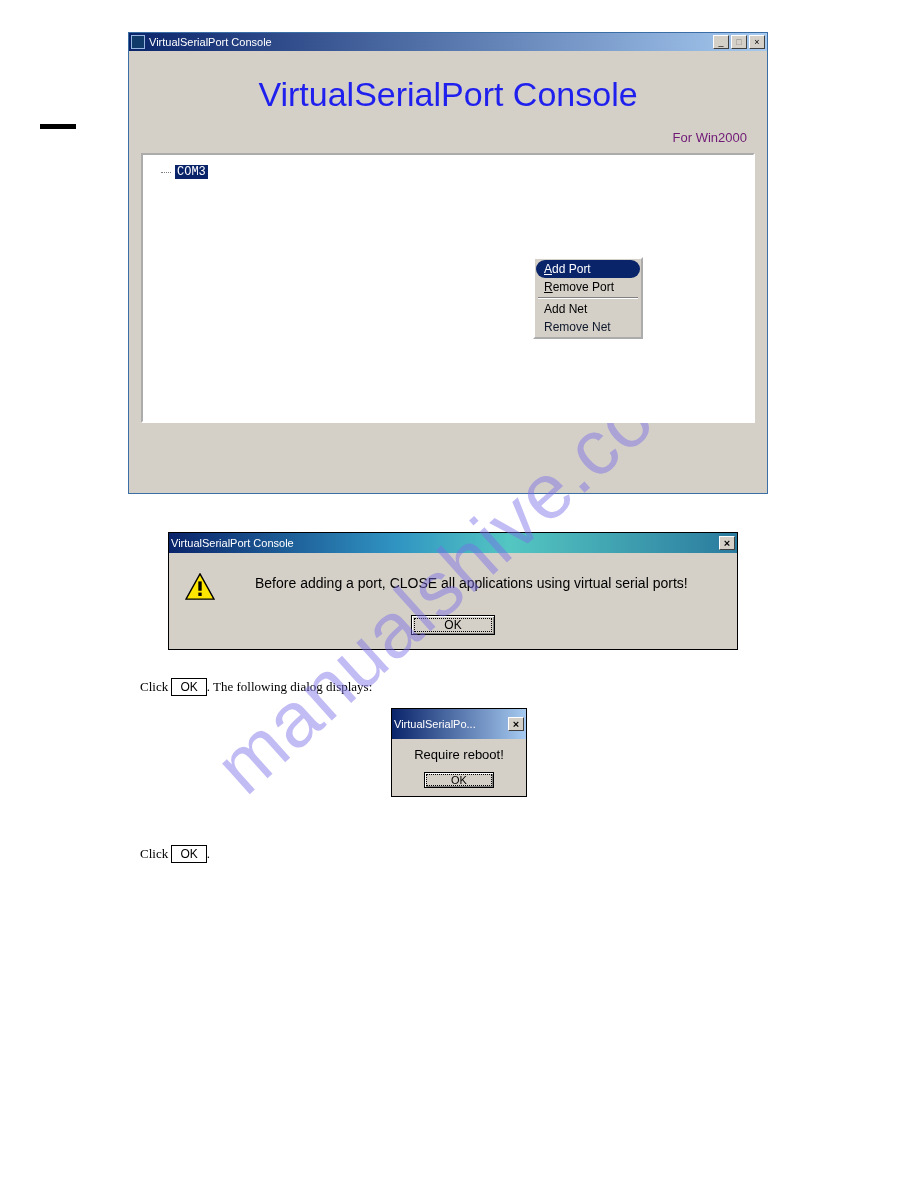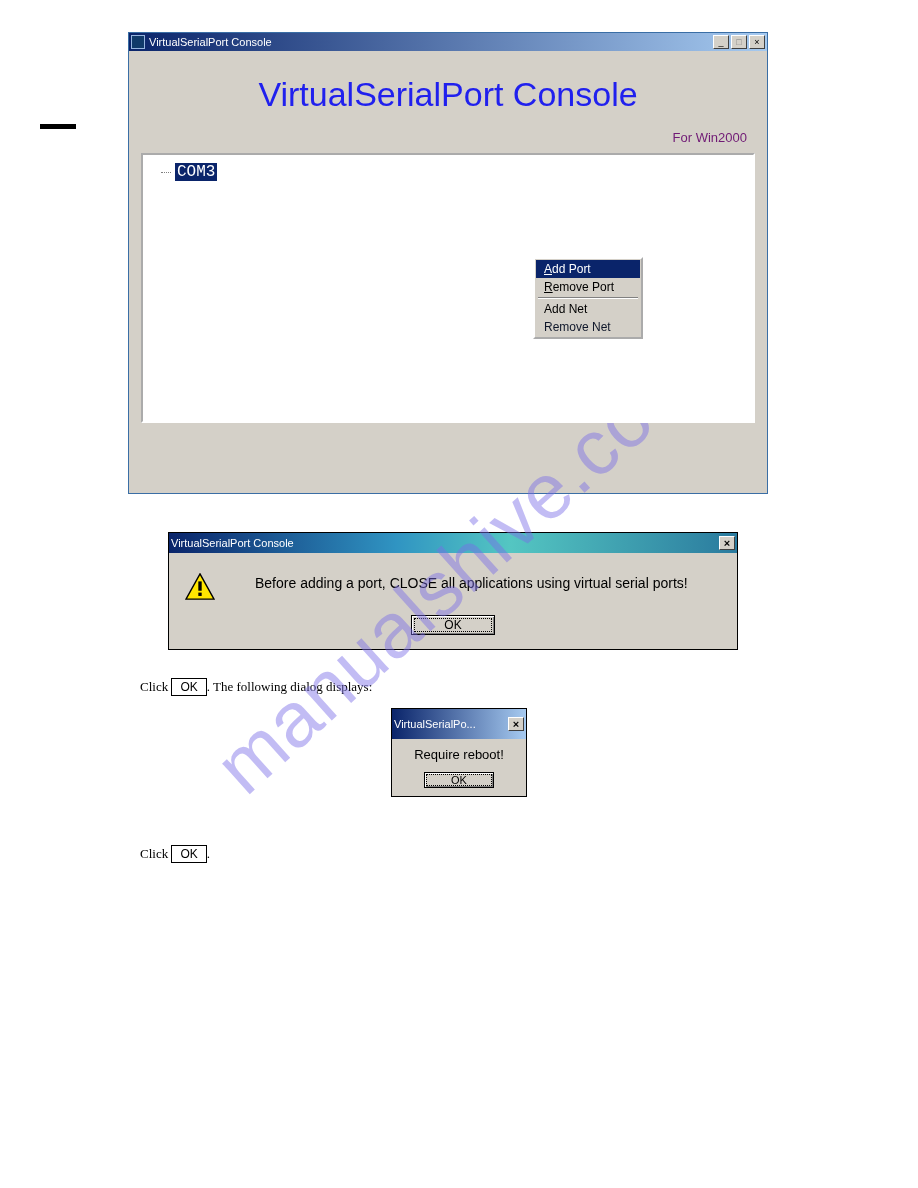--- a/index.html
+++ b/index.html
@@ -84,21 +84,21 @@
   .content-area {
     margin: 2px 12px 12px 12px;
     border: 2px inset #ffffff;
     background: #ffffff;
     height: 270px;
     position: relative;
     padding: 8px 18px;
   }
   .tree-item {
     font-family: "Courier New", monospace;
-    font-size: 16px;
+    font-size: 12px;
     line-height: 18px;
     padding-left: 14px;
     position: relative;
   }
   .tree-item::before {
     content:"";
     position:absolute;
     left:0; top:9px;
     width:10px;
     border-top:1px dotted #808080;
@@ -115,20 +115,21 @@
     top: 102px;
     width: 110px;
     background:#d4d0c8;
     border:2px outset #ffffff;
     font-size: 12px;
     padding:1px;
   }
   .ctx-item {
     padding:2px 8px;
     color:#000;
+    border-radius:9px;
   }
   .ctx-item.hl { background:#0a246a; color:#ffffff; }
   .ctx-item.disabled { color:#0f172a; }
   .ctx-item .u { text-decoration: underline; }
   .ctx-sep { height:0; border-top:1px solid #808080; border-bottom:1px solid #ffffff; margin:1px 2px; }
   .status-bar {
     height: 58px;
     border-top: 0;
     background:#d4d0c8;
   }

